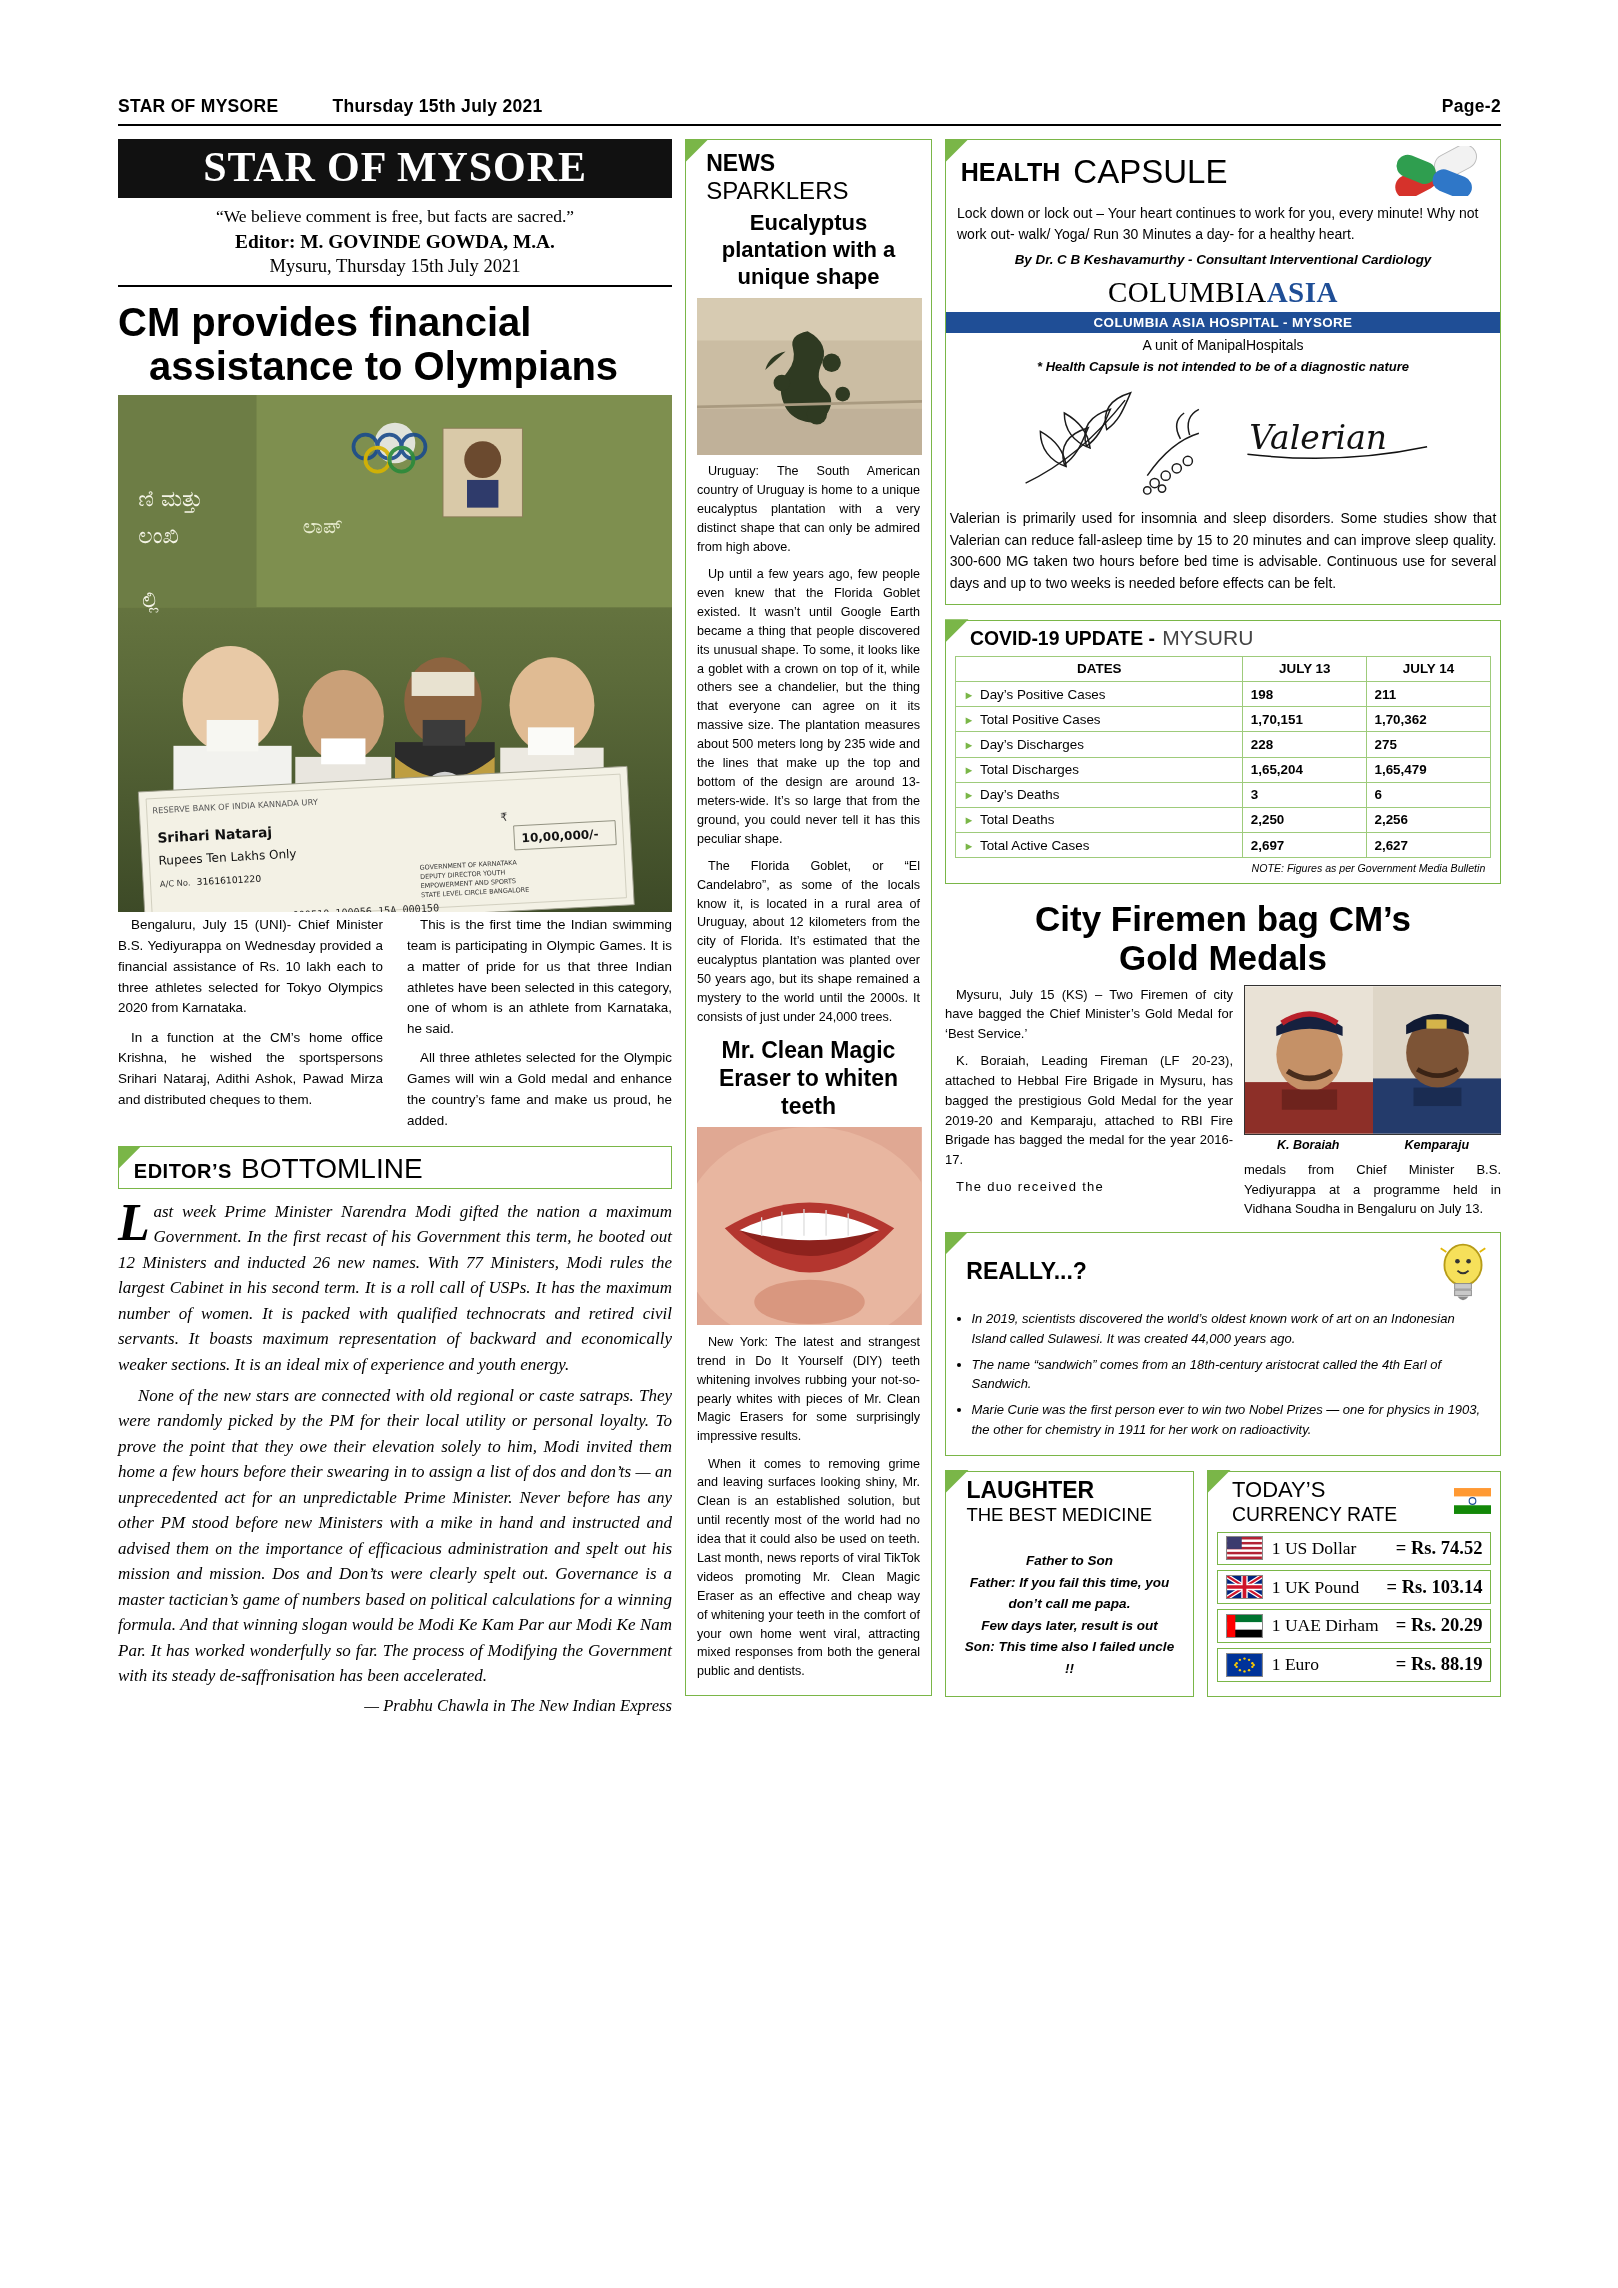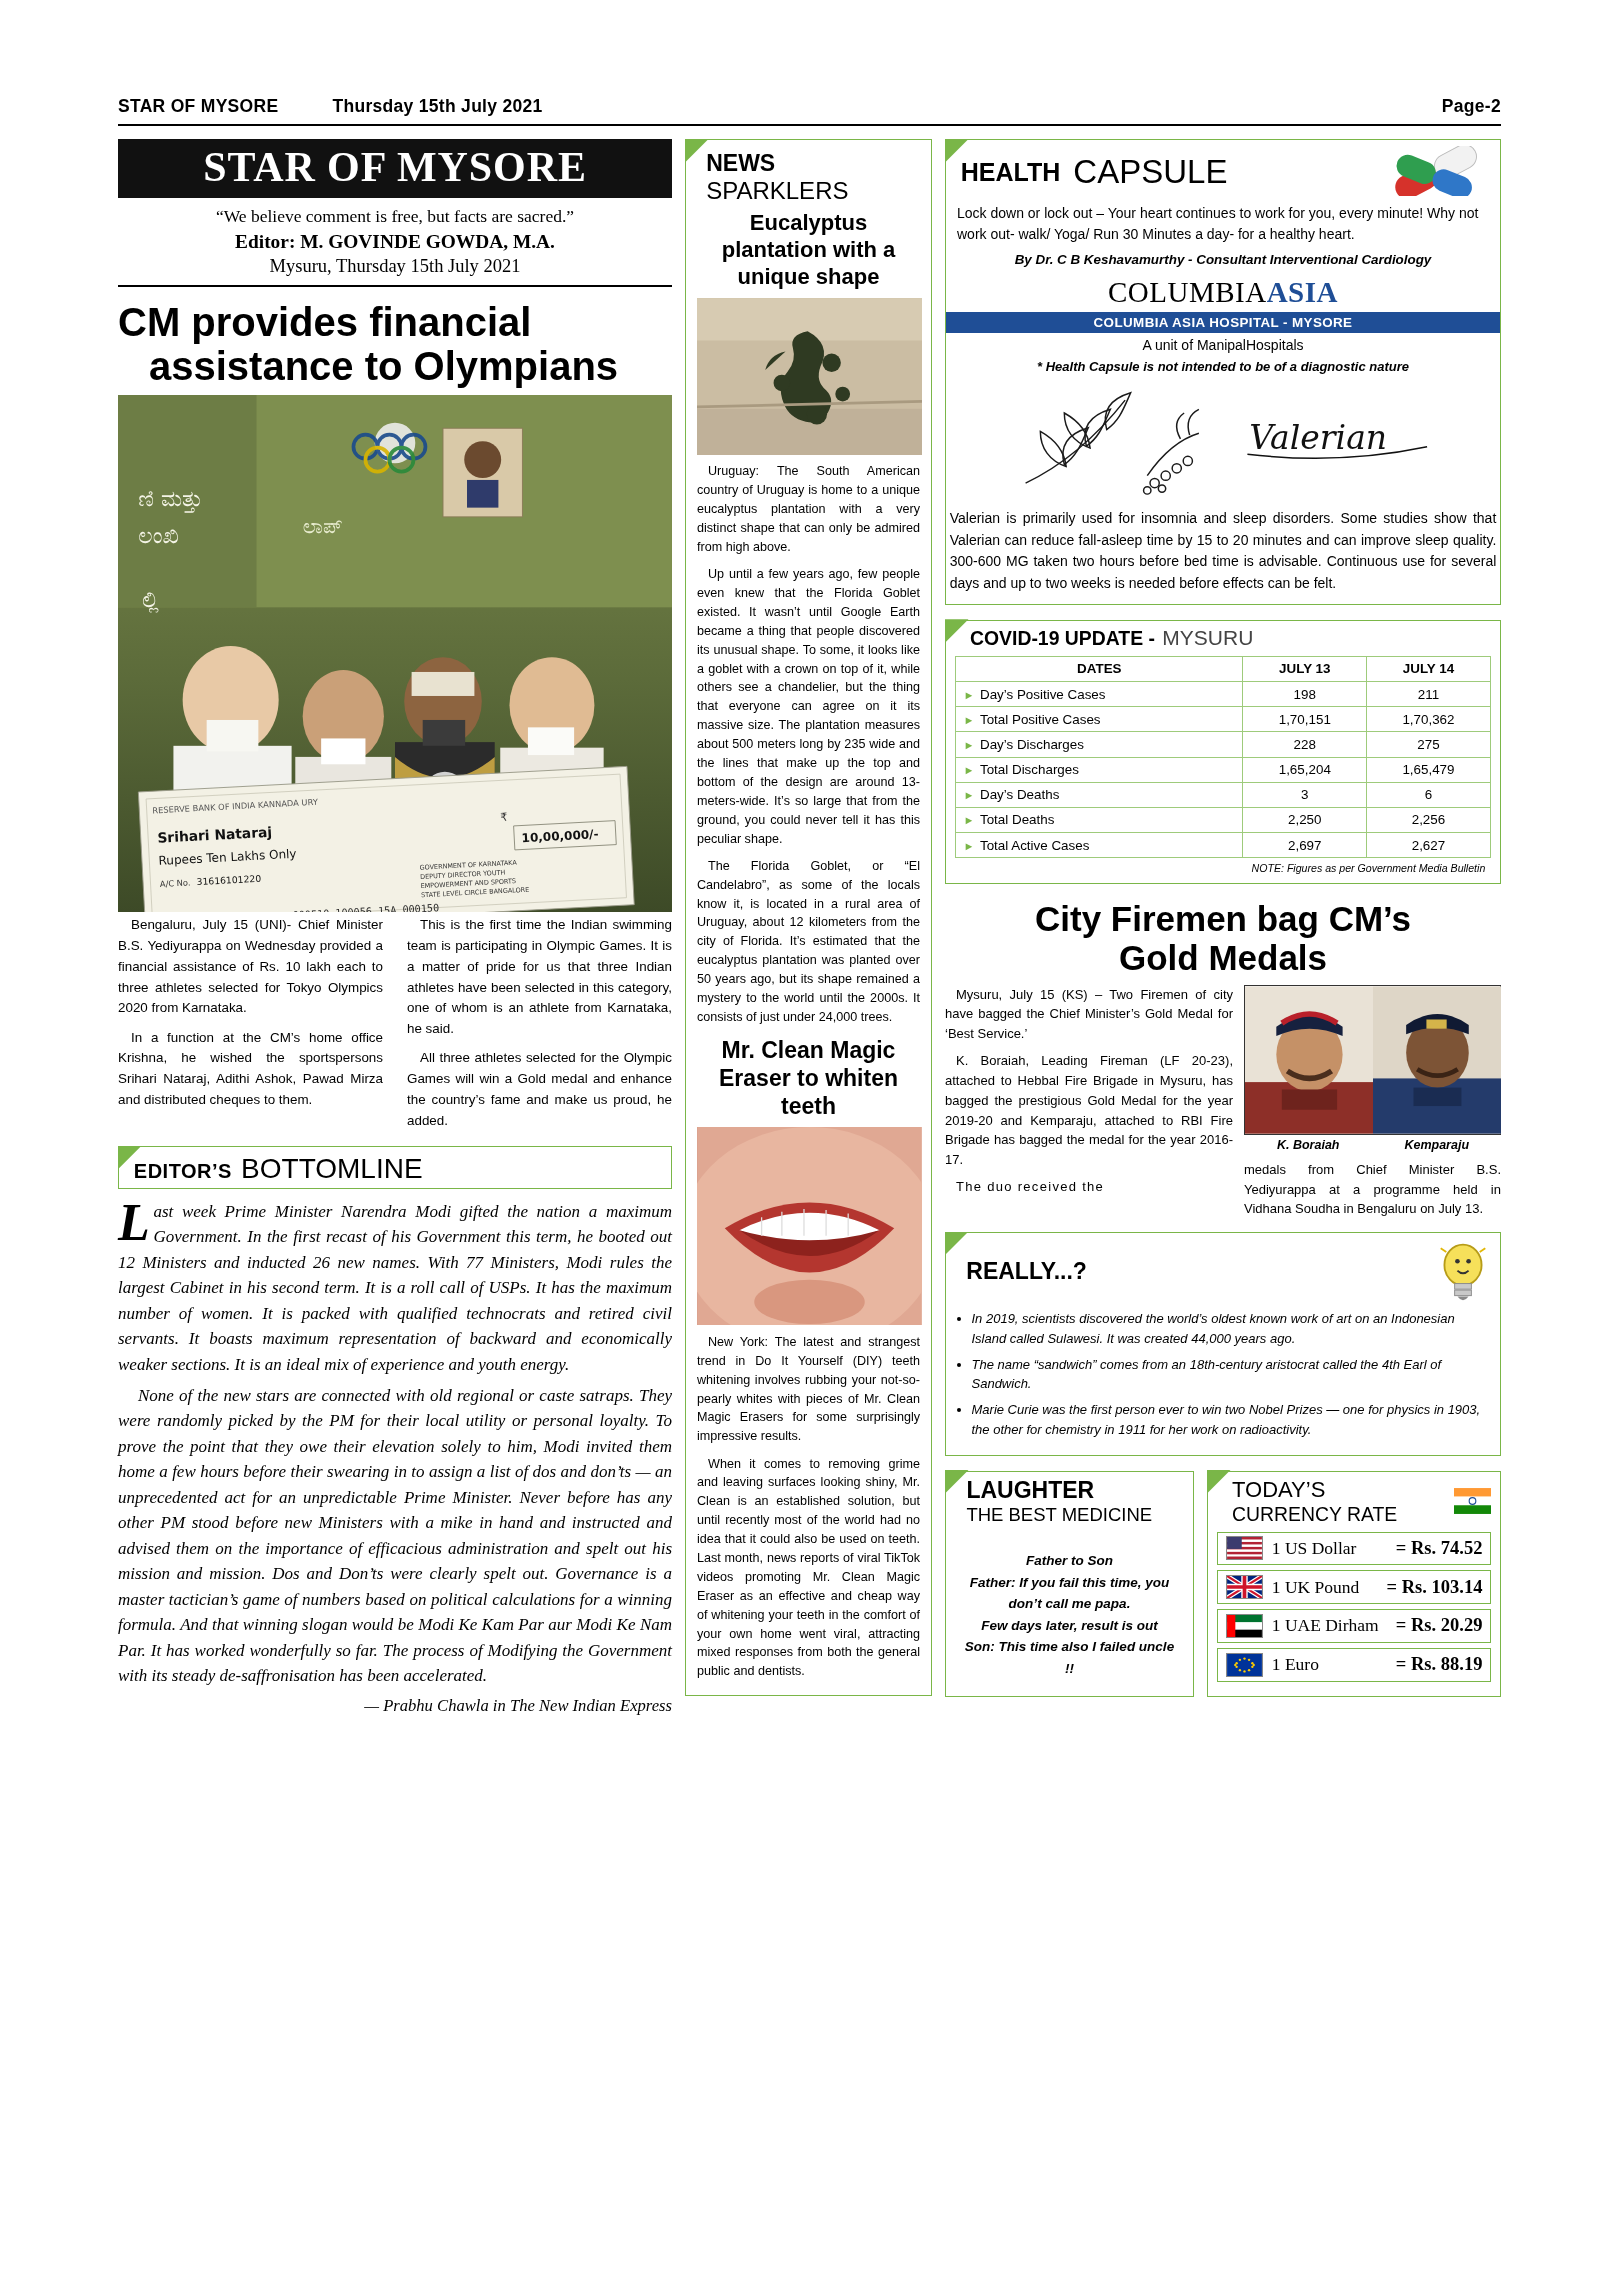--- a/index.html
+++ b/index.html
@@ -181,21 +181,21 @@
   .valerian-wrap { display:flex; justify-content:center; align-items:center; gap:22px; margin:13px 0 7.4px 0; }
   .val-text { font-size:14px; line-height:1.55; text-align:justify; padding:0 3.7px; }
 
   .covid-head { display:flex; align-items:baseline; gap:7.4px; padding:5.5px 0 5.5px 14.8px; }
   .covid-head .c1 { font-weight:bold; font-size:19.4px; }
   .covid-head .c2 { font-size:21px; color:#444; }
   table.covid { width:100%; border-collapse:collapse; font-size:13.4px; }
   table.covid th, table.covid td { border:0.9px solid #9ecb7b; padding:4.6px 7.4px; }
   table.covid th { font-weight:bold; text-align:center; }
   table.covid td.lbl { text-align:left; }
-  table.covid td.num { text-align:center; font-weight:normal; }
+  table.covid td.num { text-align:left; font-weight:bold; }
   .tri { color:#7ab648; font-size:11px; margin-right:5.5px; }
   .covid-note { text-align:right; font-size:10.6px; font-style:italic; padding:3.7px 5.5px 0 0; }
 
   .fire-head { font-size:35px; font-weight:bold; text-align:center; line-height:1.12; margin:14.8px 0 7.4px 0; }
   .fire-grid { display:flex; gap:11px; }
   .fire-text { flex:1; font-size:13px; line-height:1.52; text-align:justify; }
   .fire-text p { margin:0 0 7.4px 0; text-indent:11px; }
   .fire-photos { width:257px; }
   .fire-photos .ph { display:flex; gap:0; border:0.9px solid #333; }
   .fire-photos .ph > div { width:50%; height:148px; }

